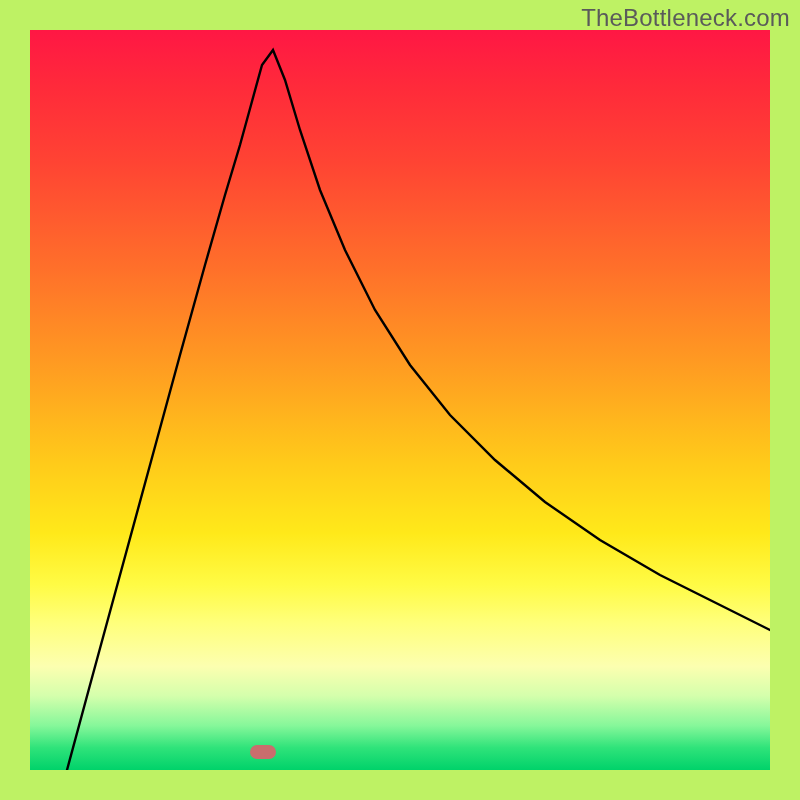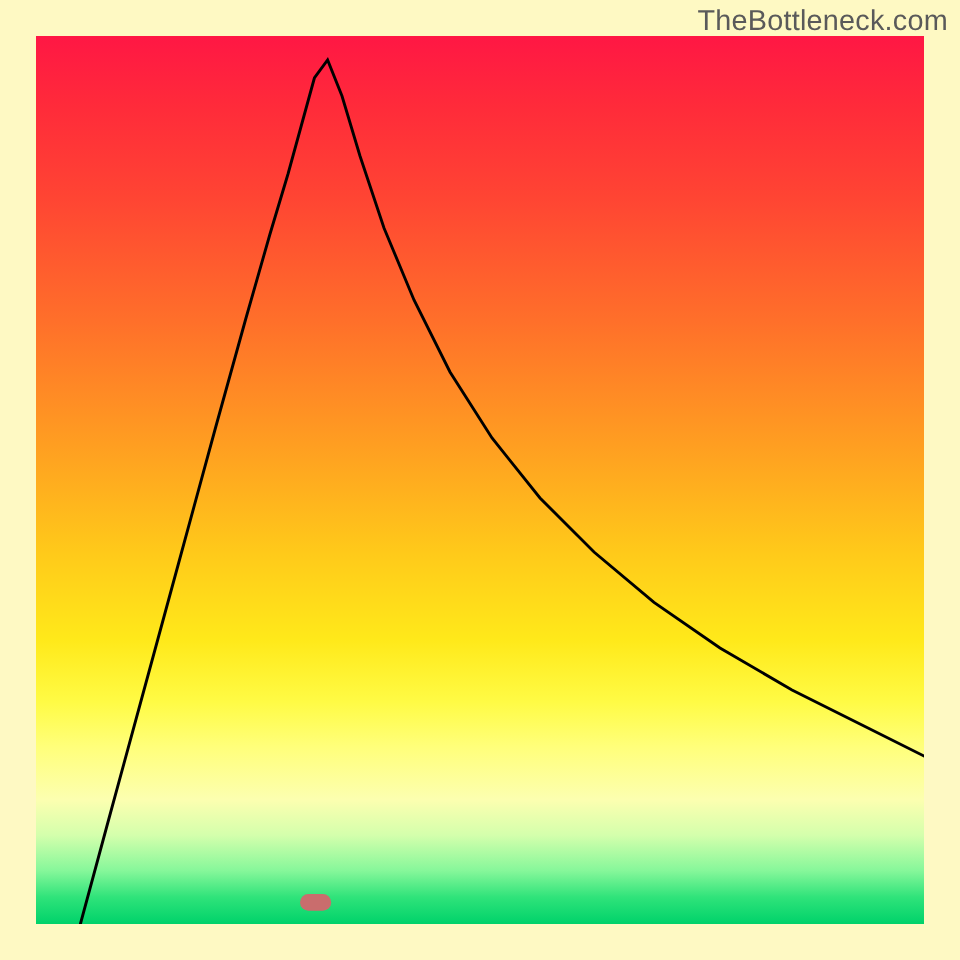--- a/index.html
+++ b/index.html
@@ -8,21 +8,21 @@
     width: 800px;
     height: 800px;
     overflow: hidden;
     background: #000;
     font-family: Arial, Helvetica, sans-serif;
   }
   .frame {
     position: relative;
     width: 800px;
     height: 800px;
-    background: #fef9c3;
+    background: #bef264;
   }
   .watermark {
     position: absolute;
     top: 4px;
     right: 10px;
     color: #5a5a5a;
     font-size: 24px;
     font-weight: 400;
     letter-spacing: 0.2px;
     z-index: 10;

